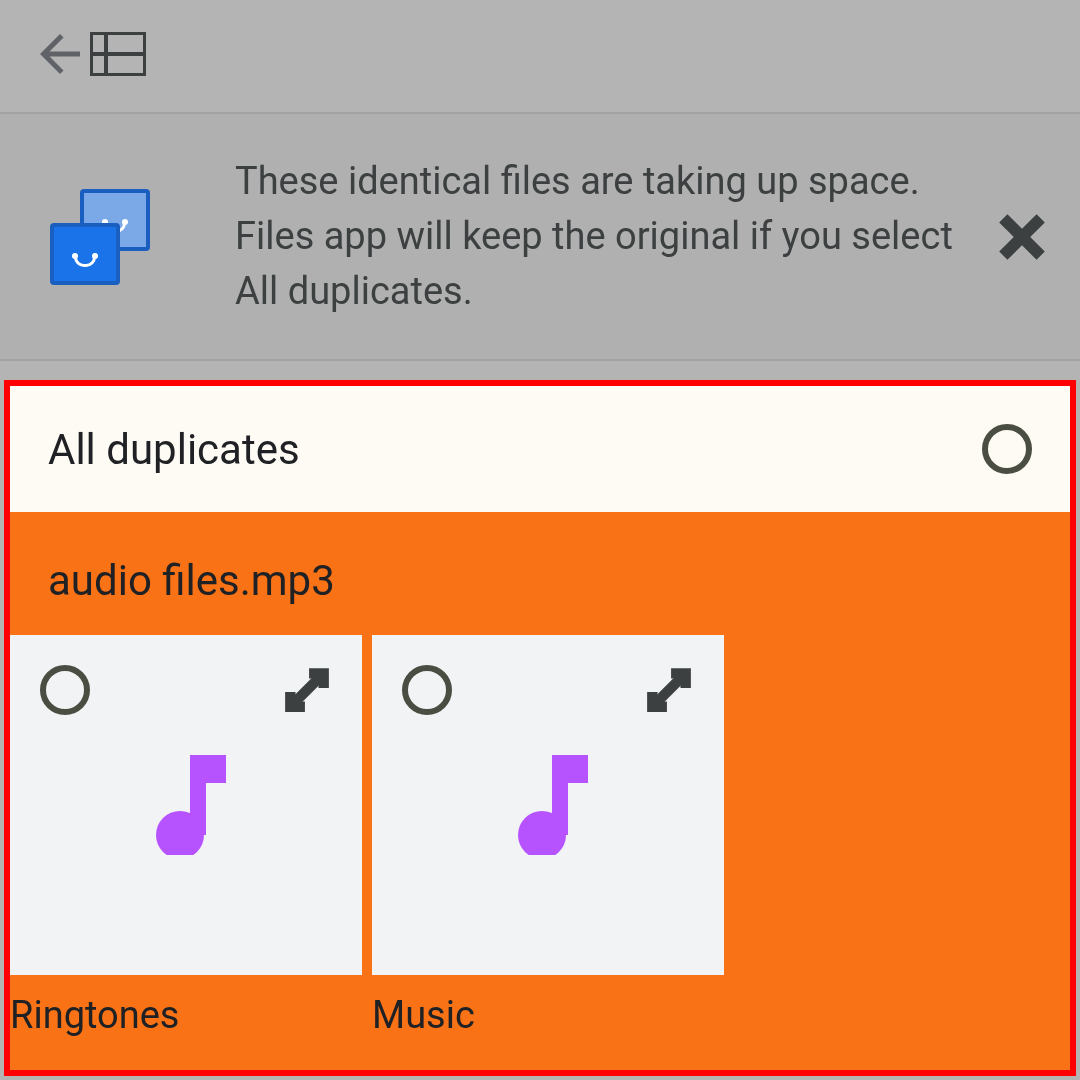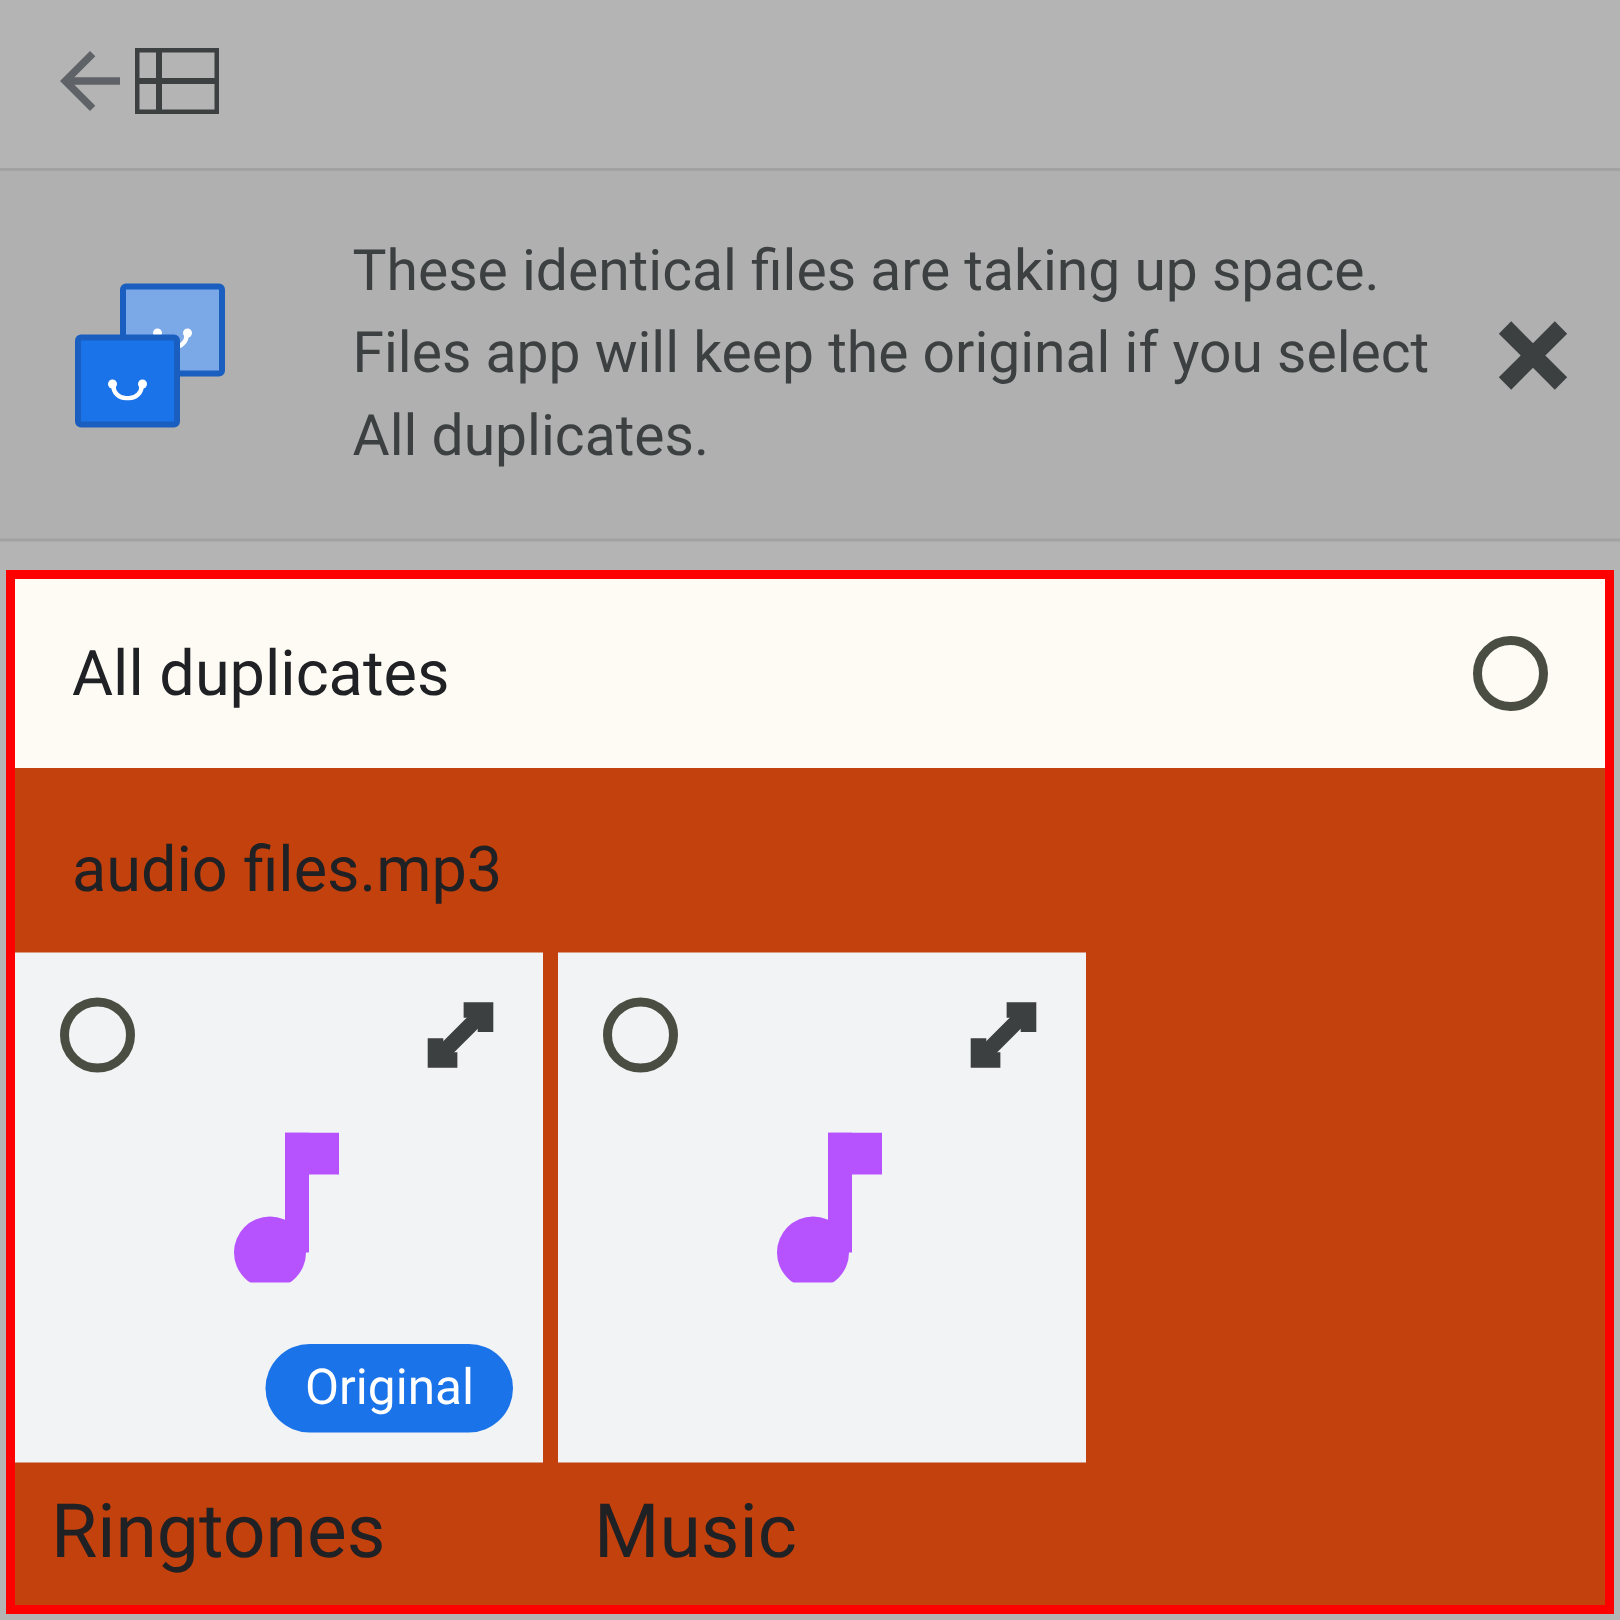--- a/index.html
+++ b/index.html
@@ -56,21 +56,21 @@
     font-size: 38px;
     line-height: 1.45;
     color: #3c4041;
     flex: 1;
   }
   .close-x { width: 56px; height: 56px; stroke: #3c4041; stroke-width: 5; }
   .highlight-frame {
     position: absolute;
     left: 4px; right: 4px; top: 380px; bottom: 4px;
     border: 6px solid #ff0000;
-    background: #c2410c;
+    background: #f97316;
   }
   .all-dup-row {
     display: flex;
     align-items: center;
     padding: 38px 38px;
     background: #fdfbf4;
   }
   .all-dup-label {
     font-size: 42px;
     color: #202124;
@@ -115,23 +115,23 @@
   .original-badge {
     position: absolute;
     bottom: 20px; right: 20px;
     background: #1a73e8;
     color: #fff;
     font-size: 33px;
     padding: 10px 26px;
     border-radius: 999px;
   }
   .card-label {
-    font-size: 50px;
-    color: #202124;
-    padding: 18px 24px 0;
+    font-size: 38px;
+    color: #202124;
+    padding: 18px 0 0;
   }
 </style>
 </head>
 <body>
 
 <div class="topbar">
   <svg class="back-arrow" viewBox="0 0 24 24">
       <path d="M20 11H7.83l5.59-5.59L12 4l-8 8 8 8 1.41-1.41L7.83 13H20z"></path>
     </svg>
   <svg class="list-icon" viewBox="0 0 28 22">
@@ -176,21 +176,20 @@
         <svg class="expand-icon" viewBox="0 0 24 24">
           <line x1="4" y1="20" x2="20" y2="4"></line>
           <polyline points="13,4 20,4 20,11"></polyline>
           <polyline points="11,20 4,20 4,13"></polyline>
         </svg>
         <svg class="music-note" viewBox="0 0 40 50">
           <rect class="stem" x="22" y="0" width="18" height="14"></rect>
           <rect class="stem" x="22" y="0" width="8" height="40"></rect>
           <circle class="stem" cx="17" cy="40" r="12"></circle>
         </svg>
-        <div class="original-badge">Original</div>
       </div>
       <div class="card-label">Ringtones</div>
     </div>
 
     <div class="card">
       <div class="card-thumb">
         <div class="radio-circle"></div>
         <svg class="expand-icon" viewBox="0 0 24 24">
           <line x1="4" y1="20" x2="20" y2="4"></line>
           <polyline points="13,4 20,4 20,11"></polyline>

